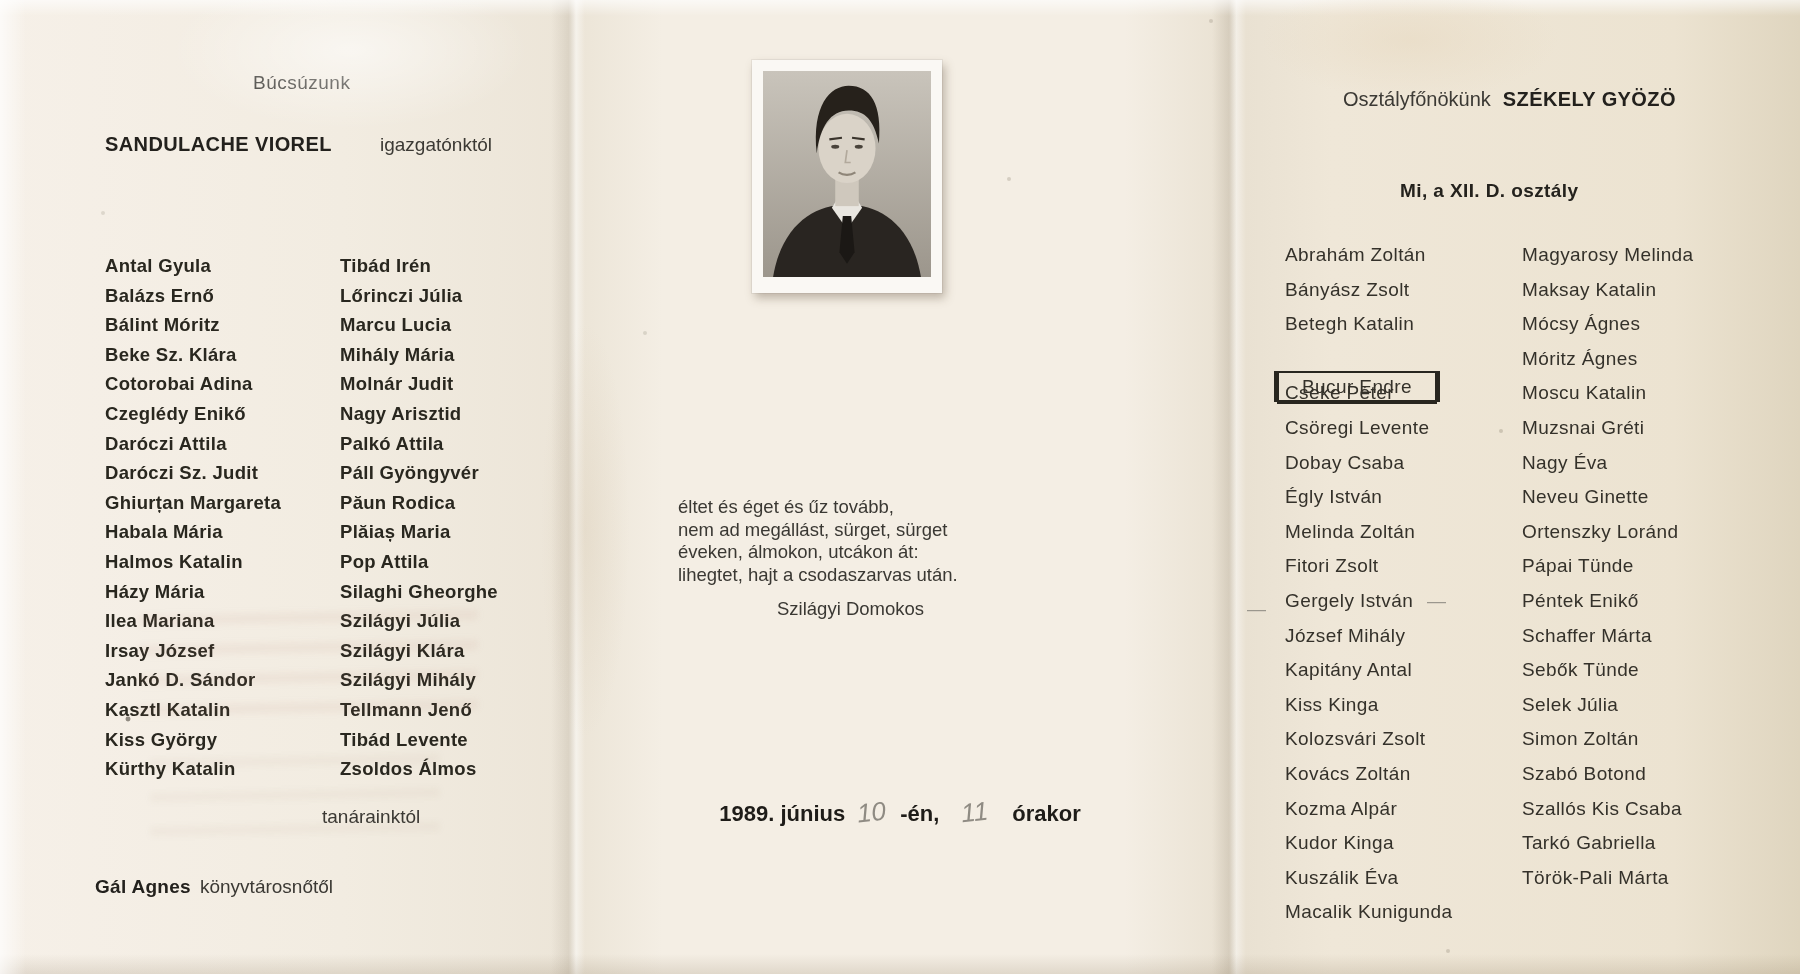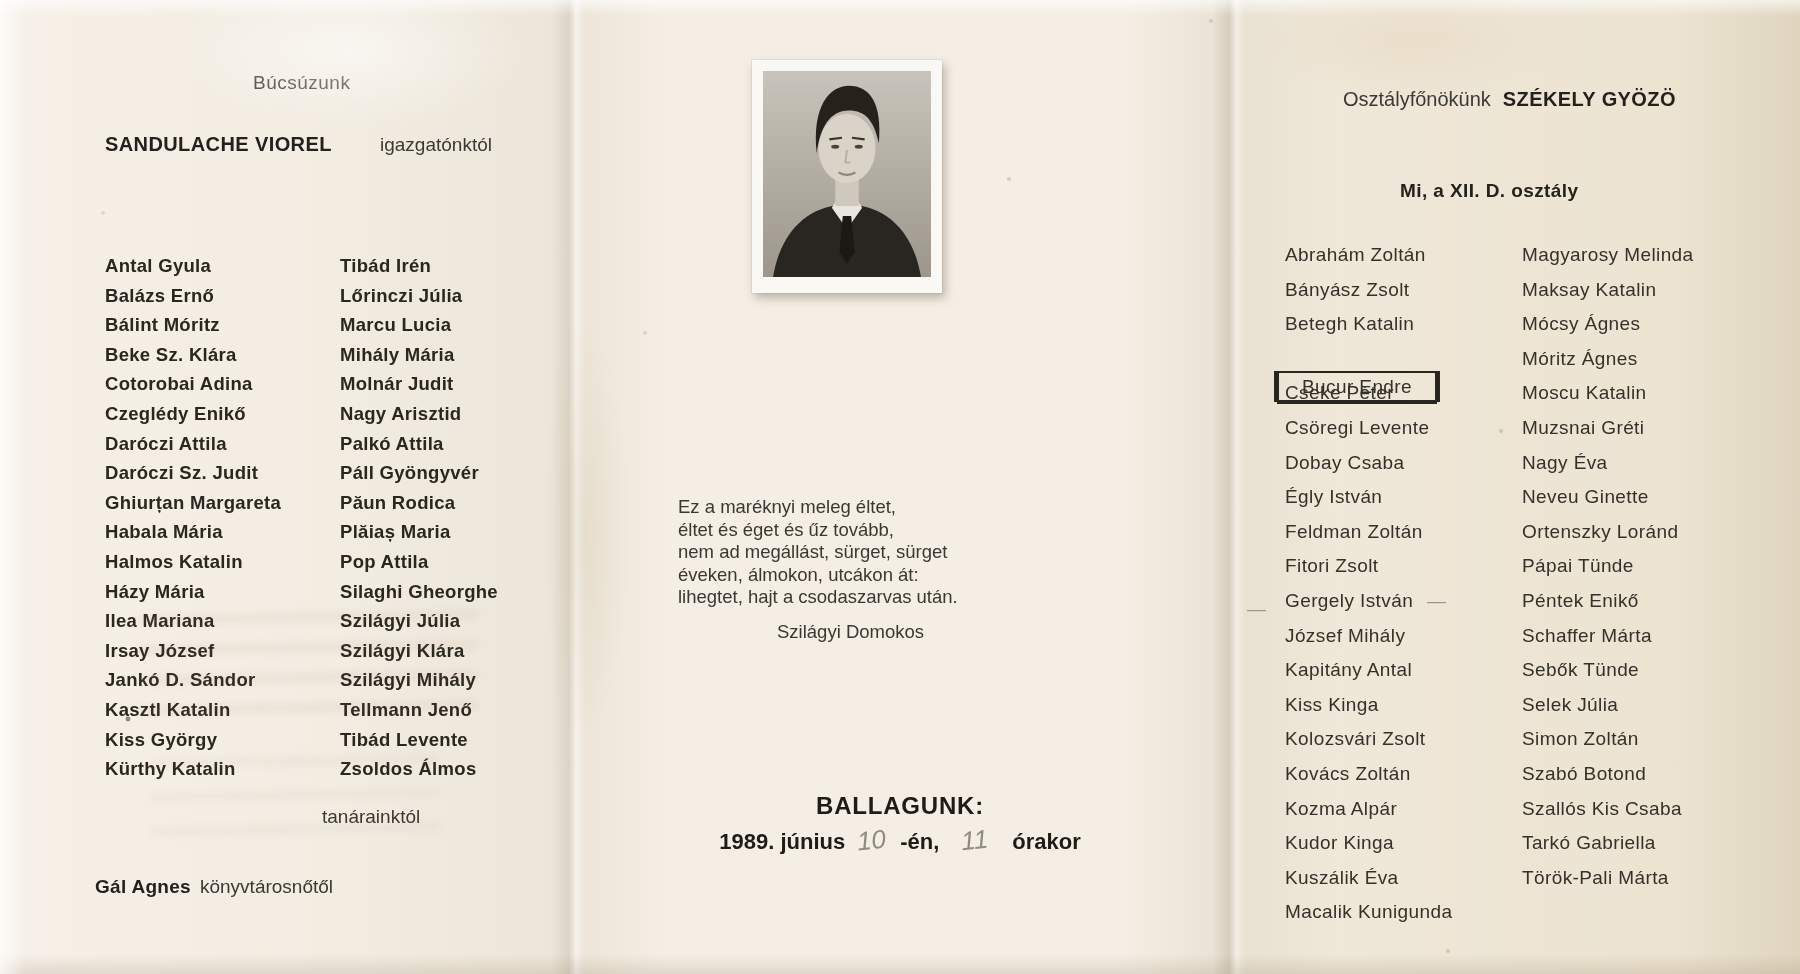--- a/index.html
+++ b/index.html
@@ -178,31 +178,29 @@
         <path d="M39.5 41.5 L47 40.5" stroke="#3a342c" stroke-width="1.3" fill="none"></path>
         <path d="M53 40.5 L60.5 41.5" stroke="#3a342c" stroke-width="1.3" fill="none"></path>
         <path d="M50 48 L49 55.5 L52.2 55.5" stroke="#b2a99c" stroke-width="1" fill="none"></path>
         <path d="M45 61.5 C48 63.5 52 63.5 55 61.5" stroke="#8e8578" stroke-width="1.3" fill="none"></path>
       </svg>
     </figure>
 
     <div class="motto">
       <div>
 
-      <div class="m-line">Ez a maréknyi meleg éltet,</div>
           <div class="m-line">éltet és éget és űz tovább,</div>
           <div class="m-line">nem ad megállást, sürget, sürget</div>
           <div class="m-line">éveken, álmokon, utcákon át:</div>
           <div class="m-line">lihegtet, hajt a csodaszarvas után.</div>
         </div>
       <div class="motto-author">Szilágyi Domokos</div>
     </div>
 
     <div class="event">
-      <div class="event-title">BALLAGUNK:</div>
       <div class="event-date">
         <span>1989. június</span><span class="hand day">10</span><span>-én,</span><span class="hand hour">11</span><span class="event-suffix">órakor</span>
       </div>
     </div>
   </section>
 
   <section class="panel right">
     <div class="r-header">
       <span>Osztályfőnökünk</span><span class="hn">SZÉKELY GYÖZÖ</span>
     </div>
@@ -211,21 +209,21 @@
     <div class="student-col c1">
 
     <div class="name-row"><span class="name">Abrahám Zoltán</span></div>
         <div class="name-row"><span class="name">Bányász Zsolt</span></div>
         <div class="name-row"><span class="name">Betegh Katalin</span></div>
         <div class="name-row"><span class="name boxed">Bucur Endre</span></div>
         <div class="name-row"><span class="name">Cseke Péter</span></div>
         <div class="name-row"><span class="name">Csöregi Levente</span></div>
         <div class="name-row"><span class="name">Dobay Csaba</span></div>
         <div class="name-row"><span class="name">Égly István</span></div>
-        <div class="name-row"><span class="name">Feldman Zoltán</span></div>
+        <div class="name-row"><span class="name">Melinda Zoltán</span></div>
         <div class="name-row"><span class="name">Fitori Zsolt</span></div>
         <div class="name-row"><span class="name pencil-dashed">Gergely István</span></div>
         <div class="name-row"><span class="name">József Mihály</span></div>
         <div class="name-row"><span class="name">Kapitány Antal</span></div>
         <div class="name-row"><span class="name">Kiss Kinga</span></div>
         <div class="name-row"><span class="name">Kolozsvári Zsolt</span></div>
         <div class="name-row"><span class="name">Kovács Zoltán</span></div>
         <div class="name-row"><span class="name">Kozma Alpár</span></div>
         <div class="name-row"><span class="name">Kudor Kinga</span></div>
         <div class="name-row"><span class="name">Kuszálik Éva</span></div>

